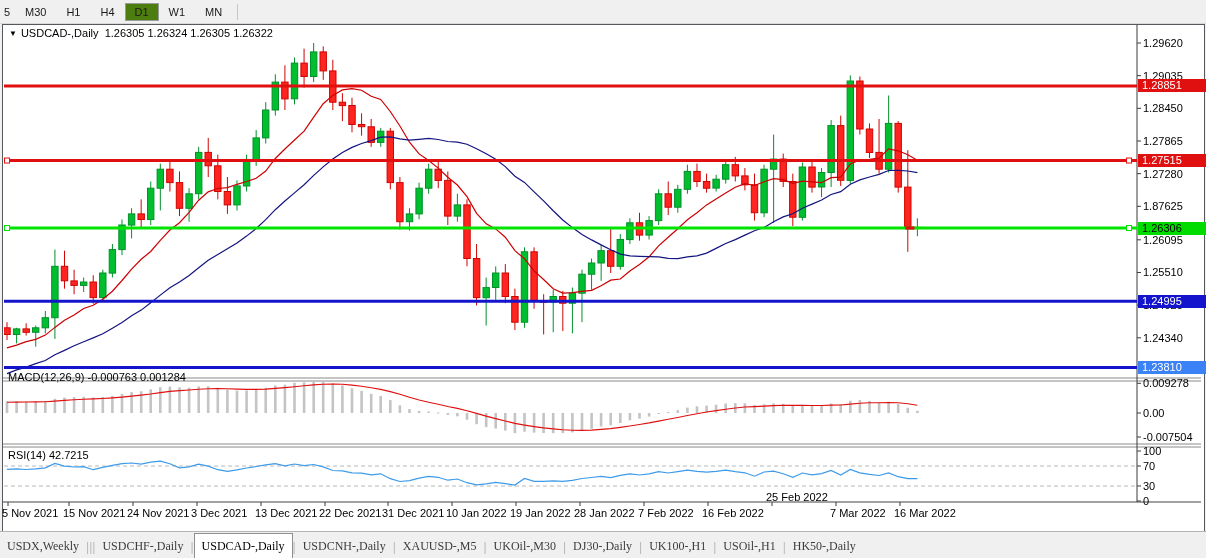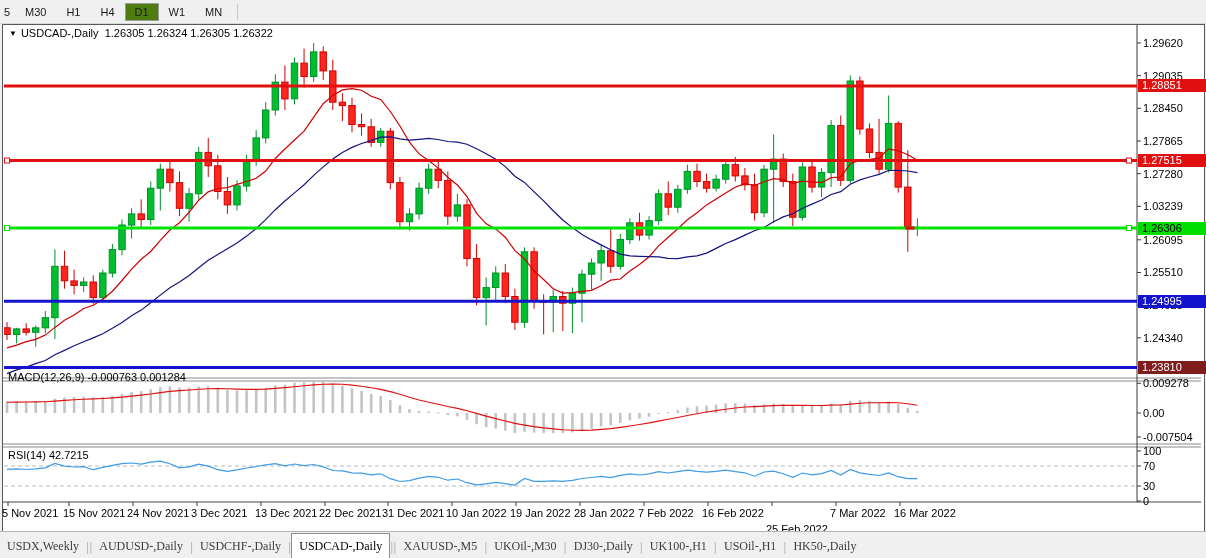--- a/index.html
+++ b/index.html
@@ -437,64 +437,64 @@
 
 <div class="overlay" id="overlay">
   <div class="chart-title"><span class="dd">▼</span><span>USDCAD-,Daily</span><span>&nbsp;&nbsp;</span><span>1.26305 1.26324 1.26305 1.26322</span></div>
   <div class="ind-label" style="top:371px">MACD(12,26,9) -0.000763 0.001284</div>
   <div class="ind-label" style="top:449px">RSI(14) 42.7215</div>
 <div class="axlabel" style="top: 37px;">1.29620</div>
     <div class="axlabel" style="top: 70px;">1.29035</div>
     <div class="axlabel" style="top: 102px;">1.28450</div>
     <div class="axlabel" style="top: 135px;">1.27865</div>
     <div class="axlabel" style="top: 168px;">1.27280</div>
-    <div class="axlabel" style="top: 200px;">1.03239</div>
+    <div class="axlabel" style="top: 200px;">1.87625</div>
     <div class="axlabel" style="top: 234px;">1.26095</div>
     <div class="axlabel" style="top: 266px;">1.25510</div>
     <div class="axlabel" style="top: 299px;">1.24925</div>
     <div class="axlabel" style="top: 332px;">1.24340</div>
     <div class="badge" style="top: 79px; background: rgb(224, 16, 16); color: rgb(255, 255, 255);">1.28851</div>
     <div class="badge" style="top: 154px; background: rgb(224, 16, 16); color: rgb(255, 255, 255);">1.27515</div>
     <div class="badge" style="top: 222px; background: rgb(0, 220, 0); color: rgb(0, 0, 0);">1.26306</div>
     <div class="badge" style="top: 295px; background: rgb(20, 20, 204); color: rgb(255, 255, 255);">1.24995</div>
-    <div class="badge" style="top: 361px; background: #7f1d1d; color: rgb(255, 255, 255);">1.23810</div>
+    <div class="badge" style="top: 361px; background: #3b82f6; color: rgb(255, 255, 255);">1.23810</div>
     <div class="axlabel" style="top: 377px;">0.009278</div>
     <div class="axlabel" style="top: 407px;">0.00</div>
     <div class="axlabel" style="top: 431px;">-0.007504</div>
     <div class="axlabel" style="top: 445px;">100</div>
     <div class="axlabel" style="top: 460px;">70</div>
     <div class="axlabel" style="top: 480px;">30</div>
     <div class="axlabel" style="top: 495px;">0</div>
     <div class="timelabel" style="top: 507px; left: 2px;">5 Nov 2021</div>
     <div class="timelabel" style="top: 507px; left: 63px;">15 Nov 2021</div>
     <div class="timelabel" style="top: 507px; left: 127px;">24 Nov 2021</div>
     <div class="timelabel" style="top: 507px; left: 191px;">3 Dec 2021</div>
     <div class="timelabel" style="top: 507px; left: 255px;">13 Dec 2021</div>
     <div class="timelabel" style="top: 507px; left: 319px;">22 Dec 2021</div>
     <div class="timelabel" style="top: 507px; left: 382px;">31 Dec 2021</div>
     <div class="timelabel" style="top: 507px; left: 446px;">10 Jan 2022</div>
     <div class="timelabel" style="top: 507px; left: 510px;">19 Jan 2022</div>
     <div class="timelabel" style="top: 507px; left: 574px;">28 Jan 2022</div>
     <div class="timelabel" style="top: 507px; left: 638px;">7 Feb 2022</div>
     <div class="timelabel" style="top: 507px; left: 702px;">16 Feb 2022</div>
-    <div class="timelabel" style="top: 491px; left: 766px; margin-top: 32px;">25 Feb 2022</div>
+    <div class="timelabel" style="top: 491px; left: 766px;">25 Feb 2022</div>
     <div class="timelabel" style="top: 507px; left: 830px;">7 Mar 2022</div>
     <div class="timelabel" style="top: 507px; left: 894px;">16 Mar 2022</div>
   </div>
 
 <div class="tabbar" id="tabbar">
     <div class="tab">USDX,Weekly</div>
     <div class="tsep">|</div>
     <div class="tsep">|</div>
-    <div class="tab">AUDUSD-,Daily</div>
     <div class="tsep">|</div>
     <div class="tab">USDCHF-,Daily</div>
     <div class="tsep">|</div>
     <div class="tab active">USDCAD-,Daily</div>
     <div class="tsep">|</div>
+    <div class="tab">USDCNH-,Daily</div>
     <div class="tsep">|</div>
     <div class="tab">XAUUSD-,M5</div>
     <div class="tsep">|</div>
     <div class="tab">UKOil-,M30</div>
     <div class="tsep">|</div>
     <div class="tab">DJ30-,Daily</div>
     <div class="tsep">|</div>
     <div class="tab">UK100-,H1</div>
     <div class="tsep">|</div>
     <div class="tab">USOil-,H1</div>

